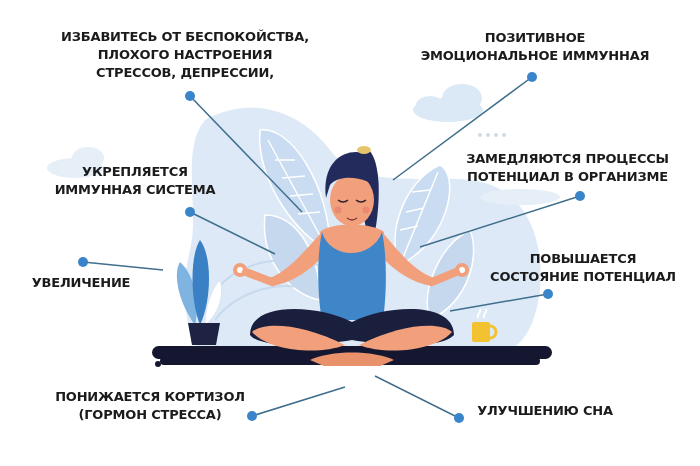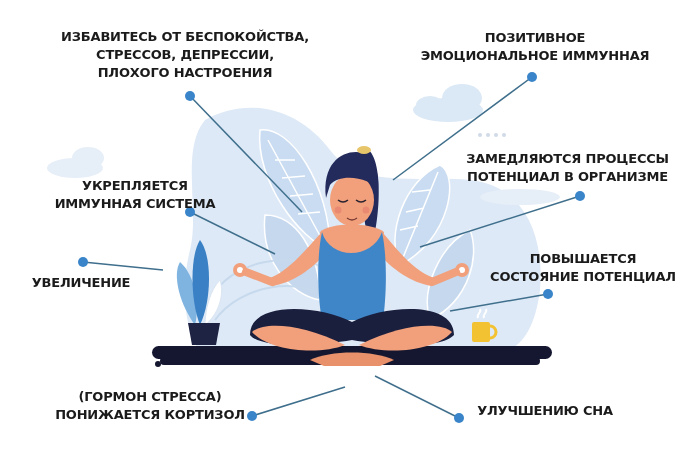--- a/index.html
+++ b/index.html
@@ -124,42 +124,42 @@
       <circle cx="580" cy="196" r="5"></circle>
       <circle cx="83" cy="262" r="5"></circle>
       <circle cx="548" cy="294" r="5"></circle>
       <circle cx="252" cy="416" r="5"></circle>
       <circle cx="459" cy="418" r="5"></circle>
     </g>
   </svg>
 
   <div class="label" style="left:55px;top:28px;width:260px;">
     <span>ИЗБАВИТЕСЬ ОТ БЕСПОКОЙСТВА,</span>
+    <span>ПЛОХОГО НАСТРОЕНИЯ</span>
     <span>СТРЕССОВ, ДЕПРЕССИИ,</span>
-    <span>ПЛОХОГО НАСТРОЕНИЯ</span>
   </div>
   <div class="label" style="left:410px;top:29px;width:250px;">
     <span>ПОЗИТИВНОЕ</span>
     <span>ЭМОЦИОНАЛЬНОЕ ИММУННАЯ</span>
   </div>
-  <div class="label" style="left:40px;top:177px;width:190px;text-align:center;">
+  <div class="label" style="left:40px;top:163px;width:190px;text-align:center;">
     <span>УКРЕПЛЯЕТСЯ</span>
     <span>ИММУННАЯ СИСТЕМА</span>
   </div>
   <div class="label" style="left:455px;top:150px;width:225px;">
     <span>ЗАМЕДЛЯЮТСЯ ПРОЦЕССЫ</span>
     <span>ПОТЕНЦИАЛ В ОРГАНИЗМЕ</span>
   </div>
   <div class="label" style="left:26px;top:274px;width:110px;">
     <span>УВЕЛИЧЕНИЕ</span>
   </div>
   <div class="label" style="left:478px;top:250px;width:210px;">
     <span>ПОВЫШАЕТСЯ</span>
     <span>СОСТОЯНИЕ ПОТЕНЦИАЛ</span>
   </div>
   <div class="label" style="left:45px;top:388px;width:210px;">
+    <span>ПОНИЖАЕТСЯ КОРТИЗОЛ</span>
     <span>(ГОРМОН СТРЕССА)</span>
-    <span>ПОНИЖАЕТСЯ КОРТИЗОЛ</span>
   </div>
   <div class="label" style="left:465px;top:402px;width:160px;">
     <span>УЛУЧШЕНИЮ СНА</span>
   </div>
 </div>
 
 </body></html>

